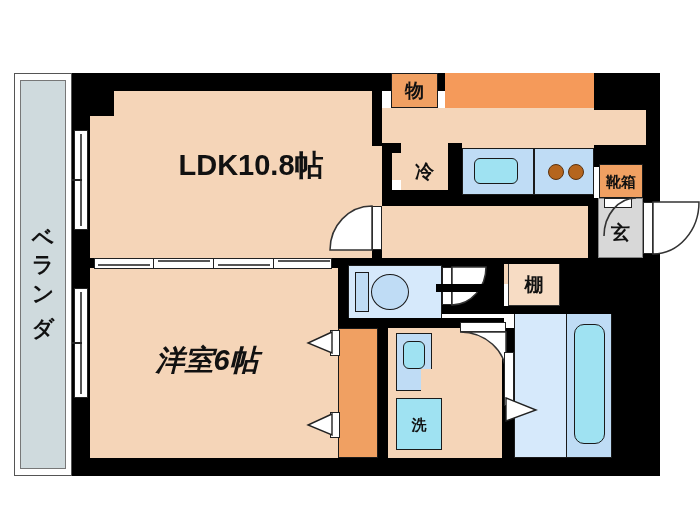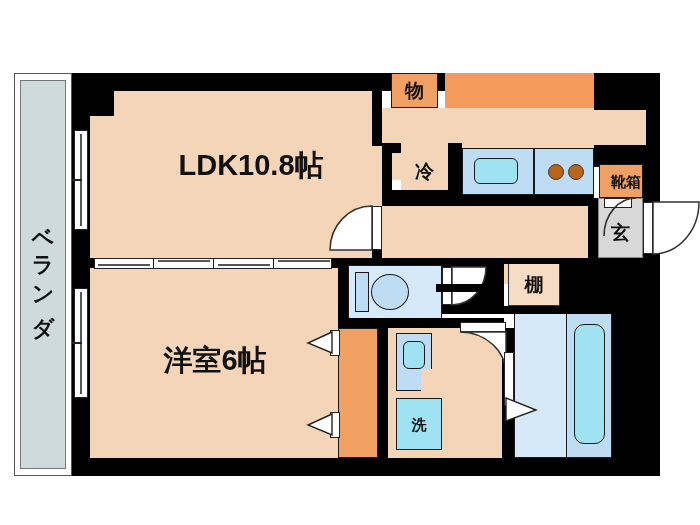--- a/index.html
+++ b/index.html
@@ -57,21 +57,21 @@
 
   <div class="abs room" style="left:90px;top:91px;width:292px;height:167px;"></div>
 
   <div class="abs wall" style="left:72px;top:73px;width:42px;height:43px;"></div>
   <div class="abs room" style="left:114px;top:91px;width:268px;height:167px;"></div>
   <div class="abs room" style="left:90px;top:116px;width:292px;height:142px;"></div>
 
   <div class="lbl lbl-big" style="left:125px;top:145px;width:252px;height:40px;text-align:right;">LDK10.8帖</div>
 
   <div class="abs room" style="left:90px;top:268px;width:248px;height:190px;"></div>
-  <div class="lbl lbl-big" style="left:110px;top:340px;width:210px;height:40px;">洋室6帖</div>
+  <div class="lbl lbl-big" style="left:102px;top:340px;width:210px;height:40px;font-style:italic;">洋室6帖</div>
 
   <div class="abs wall" style="left:72px;top:258px;width:266px;height:10px;"></div>
 
   <div class="abs" style="left:94px;top:258px;width:238px;height:11px;background:#fff;border:1px solid #222;"></div>
   <div class="abs" style="left:98px;top:264px;width:52px;height:2px;background:#555;"></div>
   <div class="abs" style="left:158px;top:260px;width:52px;height:2px;background:#555;"></div>
   <div class="abs" style="left:218px;top:264px;width:52px;height:2px;background:#555;"></div>
   <div class="abs" style="left:278px;top:260px;width:52px;height:2px;background:#555;"></div>
   <div class="abs" style="left:153px;top:258px;width:1px;height:11px;background:#222;"></div>
   <div class="abs" style="left:213px;top:258px;width:1px;height:11px;background:#222;"></div>
@@ -113,21 +113,21 @@
   <div class="abs wall" style="left:382px;top:143px;width:10px;height:63px;"></div>
   <div class="abs wall" style="left:448px;top:143px;width:14px;height:52px;"></div>
 
   <div class="abs blue outline" style="left:462px;top:148px;width:72px;height:47px;"></div>
   <div class="abs cyan outline" style="left:474px;top:158px;width:44px;height:26px;border-radius:6px;"></div>
   <div class="abs blue outline" style="left:534px;top:148px;width:60px;height:47px;"></div>
   <div class="abs" style="left:548px;top:164px;width:16px;height:16px;border-radius:50%;background:#b5651d;border:1px solid #5a3210;"></div>
   <div class="abs" style="left:568px;top:164px;width:16px;height:16px;border-radius:50%;background:#b5651d;border:1px solid #5a3210;"></div>
 
   <div class="abs orange outline" style="left:599px;top:164px;width:44px;height:34px;"></div>
-  <div class="lbl lbl-xs" style="left:572px;top:164px;width:44px;height:34px;padding-left:32px;">靴箱</div>
+  <div class="lbl lbl-xs" style="left:599px;top:164px;width:44px;height:34px;">靴箱</div>
 
   <div class="abs gray" style="left:598px;top:198px;width:45px;height:60px;border:1px solid #888;"></div>
   <div class="lbl lbl-s" style="left:598px;top:215px;width:45px;height:34px;">玄</div>
   <div class="abs" style="left:604px;top:198px;width:28px;height:10px;background:#fff;border:1px solid #222;"></div>
   <svg class="abs" style="left:604px;top:198px;width:32px;height:40px;" viewBox="0 0 32 40">
     <path d="M32 0 A32 38 0 0 0 0 38" fill="none" stroke="#333" stroke-width="1.6"></path>
   </svg>
 
   <div class="abs" style="left:643px;top:202px;width:10px;height:52px;background:#fff;border:1px solid #222;"></div>
   <svg class="abs" style="left:653px;top:202px;width:48px;height:56px;" viewBox="0 0 48 56">

